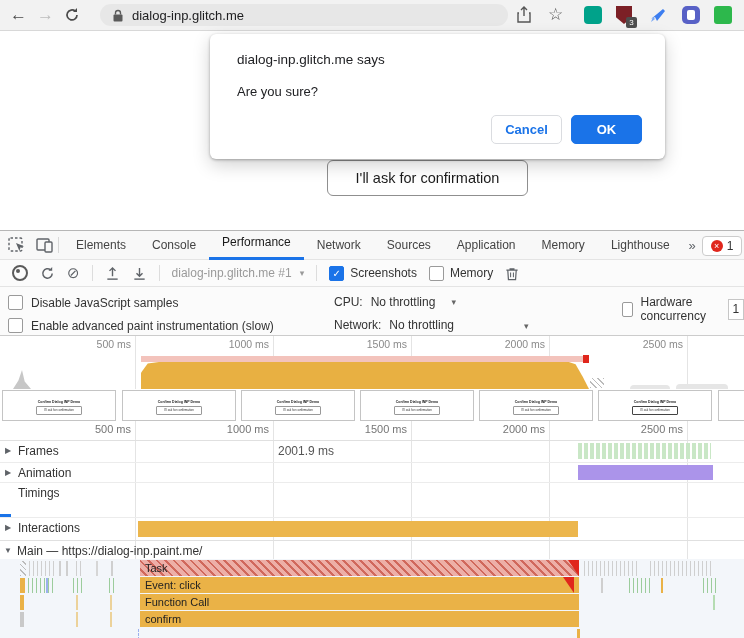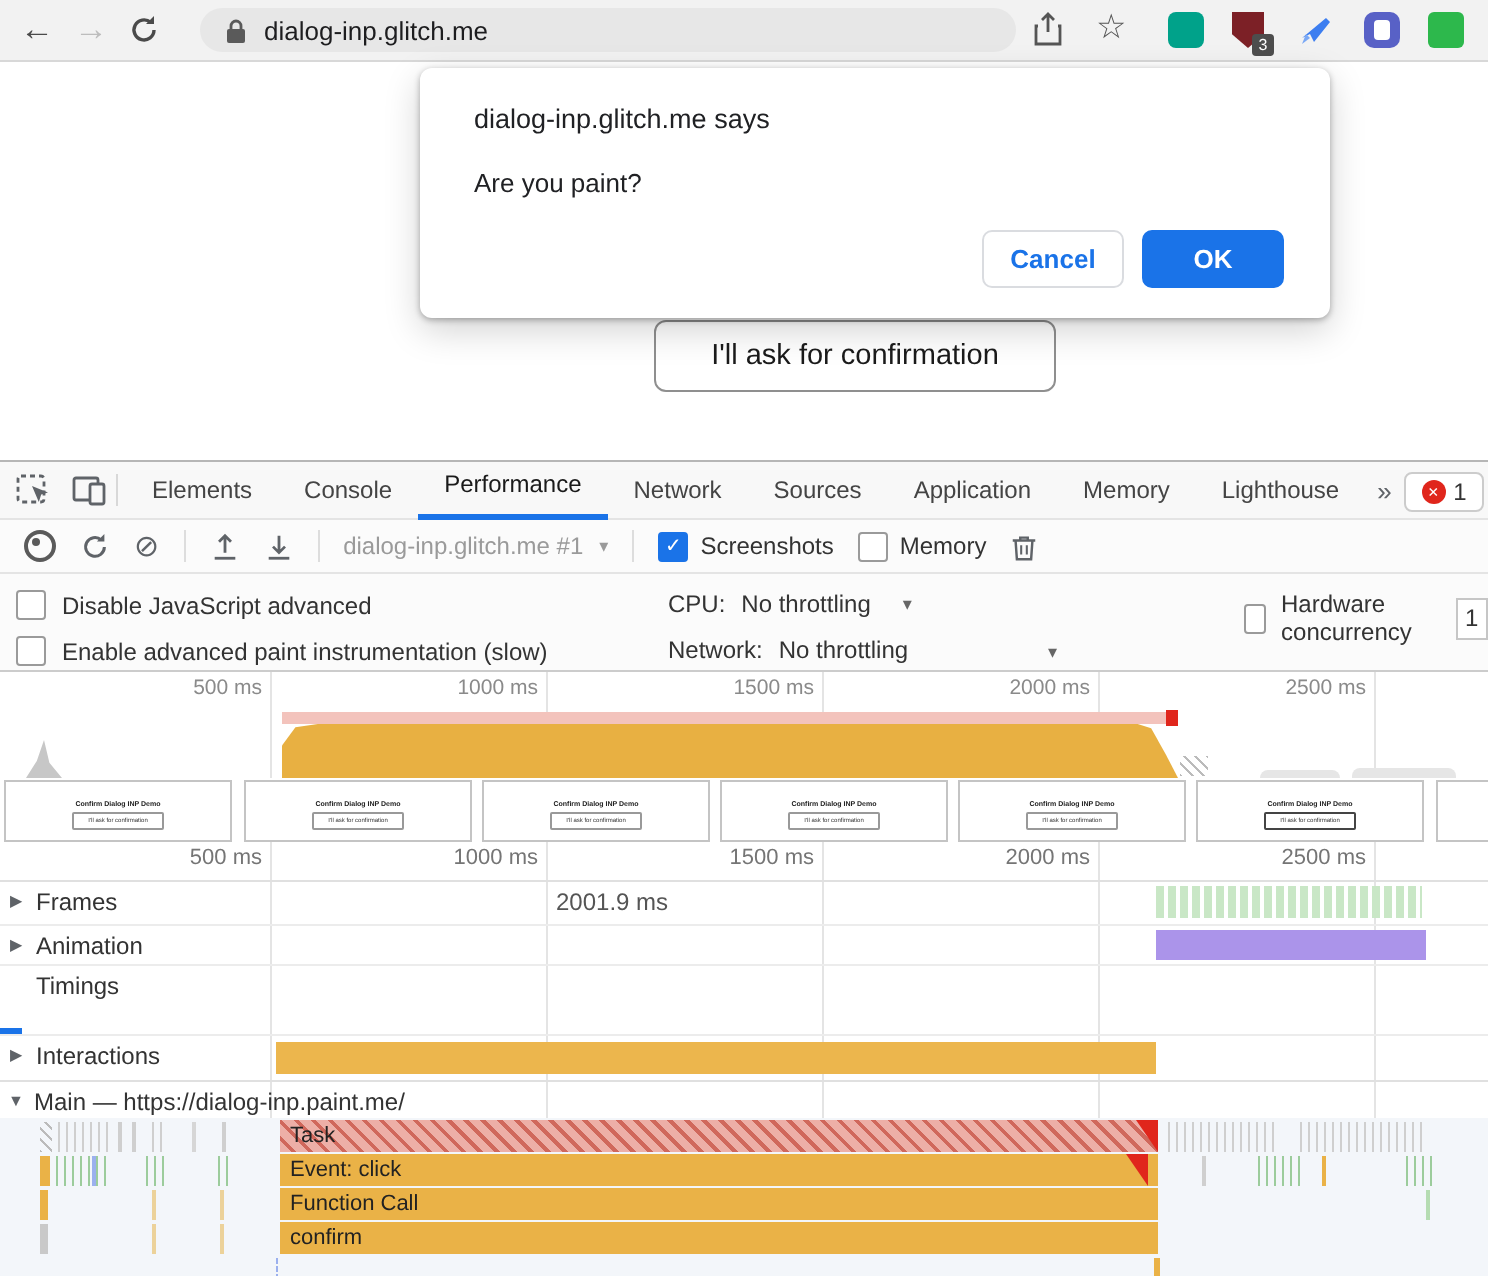--- a/index.html
+++ b/index.html
@@ -130,21 +130,21 @@
   <div class="abs ext" style="left:682px;background:#5861c6;border-radius:5px">
     <div style="width:8px;height:10px;background:#fff;margin:4px auto;border-radius:2px"></div>
   </div>
   <div class="abs ext" style="left:714px;background:#2db84c;border-radius:3px"></div>
 </div>
 
 <div class="abs page-area">
   <button class="abs page-btn">I'll ask for confirmation</button>
   <div class="abs jsdialog">
     <div class="abs title">dialog-inp.glitch.me says</div>
-    <div class="abs msg">Are you paint?</div>
+    <div class="abs msg">Are you sure?</div>
     <button class="abs dlg-btn dlg-cancel">Cancel</button>
     <button class="abs dlg-btn dlg-ok">OK</button>
   </div>
 </div>
 
 <div class="abs devtools">
 
   <div class="abs tabbar">
     <svg style="margin-left:8px" width="18" height="16" viewBox="0 0 18 16">
       <rect x="1" y="1" width="13" height="13" rx="1.5" fill="none" stroke="#5f6368" stroke-width="1.4" stroke-dasharray="2.5 2"></rect>
@@ -196,21 +196,21 @@
     <span style="margin-left:6px">Memory</span>
     <svg class="tool" width="14" height="15" viewBox="0 0 14 16">
       <path d="M2.5 4.5h9l-.7 10h-7.6zM1 4.5h12M5 4.5V3h4v1.5" fill="none" stroke="#5f6368" stroke-width="1.3"></path>
       <path d="M5.5 7v5M8.5 7v5" stroke="#5f6368" stroke-width="1.1"></path>
     </svg>
   </div>
 
   <div class="abs cfg">
     <div class="cfgrow" style="left:8px;top:8px">
       <div class="cb"></div>
-      <span>Disable JavaScript advanced</span>
+      <span>Disable JavaScript samples</span>
     </div>
     <div class="cfgrow" style="left:8px;top:31px">
       <div class="cb"></div>
       <span>Enable advanced paint instrumentation (slow)</span>
     </div>
     <div class="cfgrow" style="left:334px;top:8px">
       <span>CPU:</span>
       <span>No throttling</span>
       <span class="caret" style="color:#666">▾</span>
     </div>

